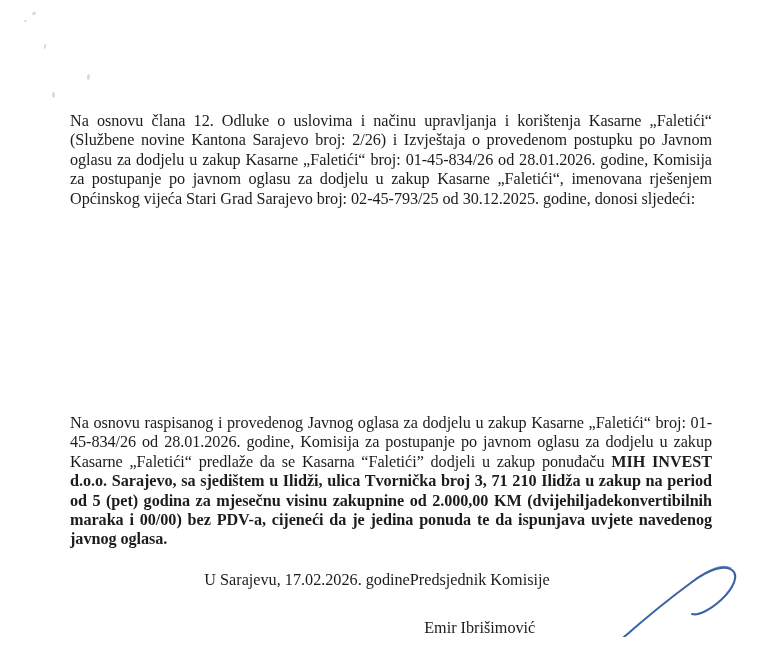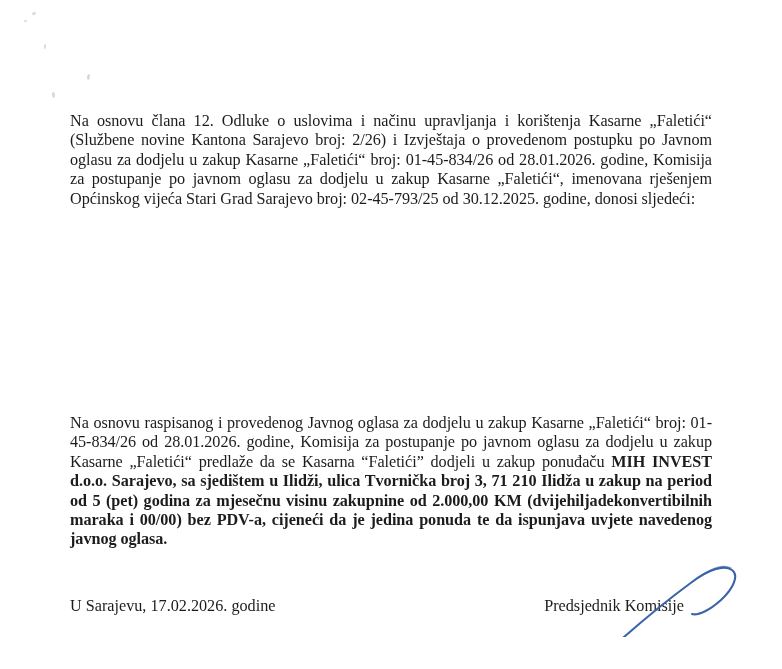--- a/index.html
+++ b/index.html
@@ -59,23 +59,23 @@
     letter-spacing: 4.6px;
     line-height: 20px;
   }
 
   strong { font-weight: bold; }
 
   .footer {
     position: absolute;
     left: 70px;
     right: 36px;
-    top: 596px;
+    top: 570px;
     display: flex;
-    justify-content: space-between;
+    justify-content: center;
     align-items: flex-start;
   }
   .footer-left { font-size: 16.2px; line-height: 20px; }
   .footer-left div { white-space: nowrap; }
 
   .footer-right {
     position: relative;
     text-align: center;
     font-size: 16.2px;
     line-height: 20px;

